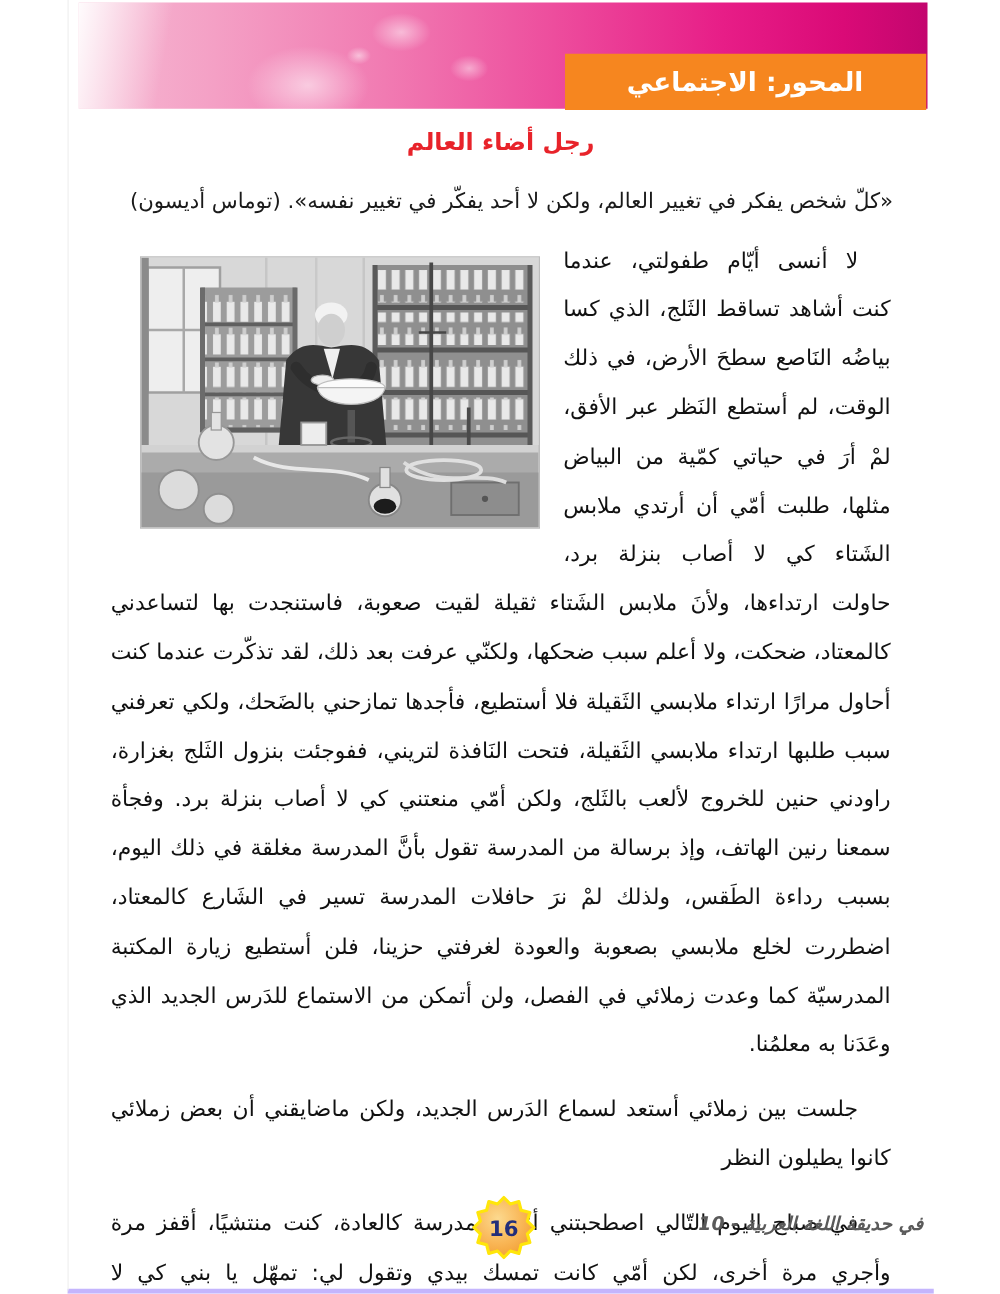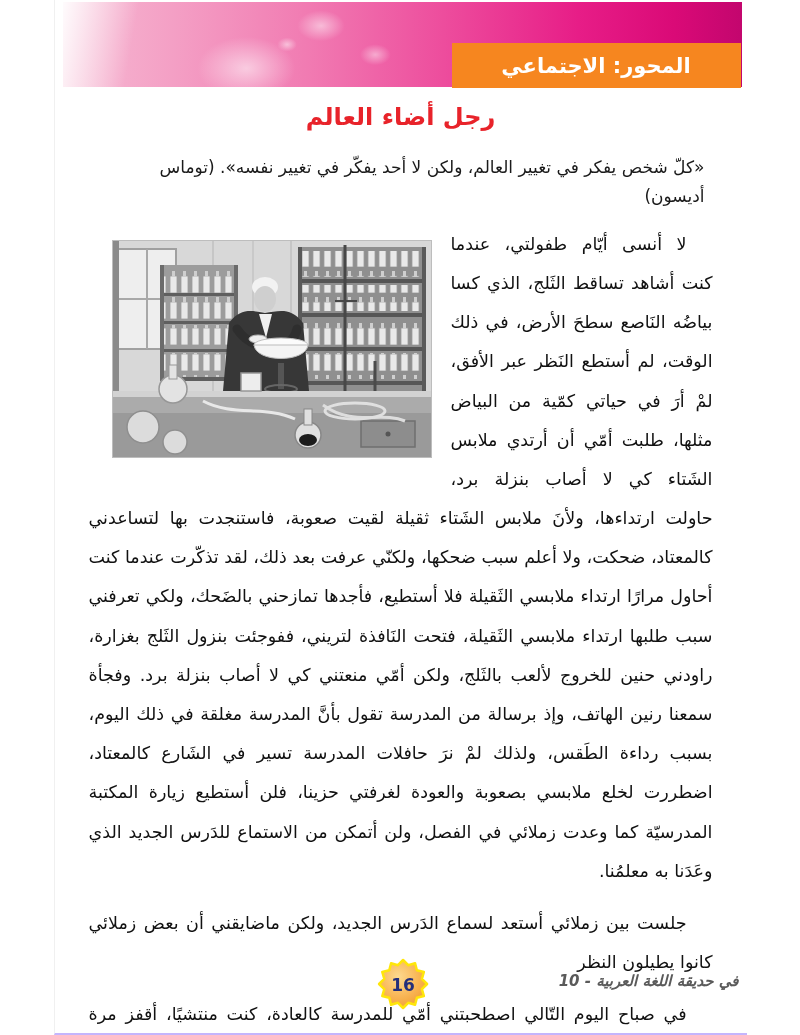--- a/index.html
+++ b/index.html
@@ -5,21 +5,21 @@
   * { margin:0; padding:0; box-sizing:border-box; }
   html,body { background:#ffffff; }
   .page {
     position:relative;
     width:693px; height:1035px;
     margin:0 auto;
     background:#ffffff;
     overflow:hidden;
     font-family:"DejaVu Sans", sans-serif;
     border-left:1px solid #f0f0f0;
-    border-bottom:2px solid #c4b5fd;
+    border-bottom:4px solid #c4b5fd;
   }
   
   .header-band {
     position:absolute; top:2px; left:8px; right:5px; height:85px;
     background:
       radial-gradient(ellipse 70px 45px at 27% 78%, rgba(255,255,255,.55), rgba(255,255,255,0) 70%),
       radial-gradient(ellipse 34px 22px at 38% 28%, rgba(255,255,255,.5), rgba(255,255,255,0) 70%),
       radial-gradient(ellipse 22px 15px at 46% 62%, rgba(255,255,255,.45), rgba(255,255,255,0) 70%),
       radial-gradient(ellipse 14px 10px at 33% 50%, rgba(255,255,255,.5), rgba(255,255,255,0) 70%),
       linear-gradient(100deg, rgba(255,255,255,.95) 0%, rgba(255,255,255,0) 11%),
@@ -32,26 +32,26 @@
     color:#ffffff;
     display:flex; align-items:center; justify-content:center;
     direction:rtl;
     font-size:21px; font-weight:bold;
   }
   
   .page-title {
     margin-top:103px;
     text-align:center;
     color:#E8232A;
-    font-size:24px; font-weight:bold;
+    font-size:19px; font-weight:bold;
     direction:rtl;
   }
   .quote-line {
     direction:rtl;
-    padding:0 42px;
+    padding:0 32px;
     margin-top:22px;
     font-size:17px;
     color:#1a1a1a;
     line-height:1.7;
     text-align:right;
   }
   
   .story {
     direction:rtl;
     padding:0 34px;

